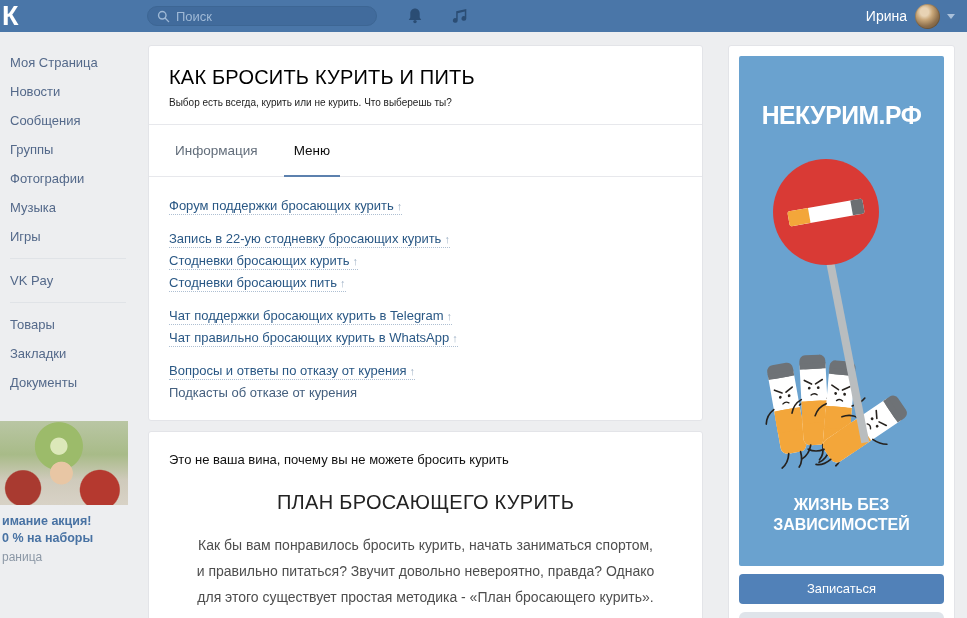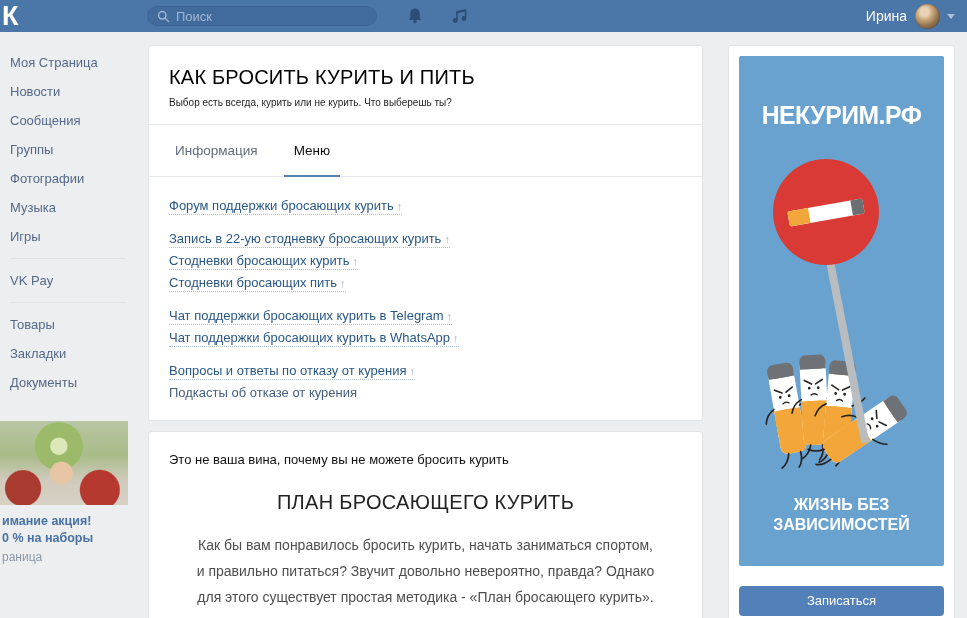--- a/index.html
+++ b/index.html
@@ -69,21 +69,21 @@
   .right-card { background:#fff; border:1px solid #e3e4e8; border-radius:3px; padding:10px 10px 8px 10px; height:600px; }
   .ad-img { position:relative; width:205px; height:510px; background:#6aa2cf; border-radius:2px; overflow:hidden; cursor:pointer; }
   .ad-site { position:absolute; top:44px; left:0; width:100%; text-align:center; color:#fff; font-weight:bold; font-size:26px; transform:scaleX(.95); letter-spacing:-.5px; }
   .pole { position:absolute; left:86px; top:200px; width:8px; height:190px; background:#b9bdbf; transform:rotate(-11deg); transform-origin:top center; z-index:2; }
   .stop-circle { position:absolute; left:34px; top:103px; width:106px; height:106px; border-radius:50%; background:#d93a35; z-index:3; display:flex; align-items:center; justify-content:center; }
   .stop-cig { position:relative; width:76px; height:15px; background:#fff; border-radius:2px; transform:rotate(-10deg); }
   .stop-cig::before { content:""; position:absolute; left:0; top:0; width:21px; height:15px; background:#f3a63a; border-radius:2px 0 0 2px; }
   .stop-cig::after { content:""; position:absolute; right:0; top:0; width:12px; height:15px; background:#6b6f72; border-radius:0 2px 2px 0; }
   .cigs { position:absolute; left:0px; top:292px; z-index:1; }
   .ad-slogan { position:absolute; top:438px; left:0; width:100%; text-align:center; color:#fff; font-weight:bold; font-size:16.5px; line-height:20px; transform:scaleX(.97); }
-  .signup-btn { display:block; width:205px; height:30px; margin-top:20px; background:#5181b8; border:none; border-radius:4px; color:#fff; font-size:13px; font-family:inherit; cursor:pointer; line-height:30px; text-align:center; }
+  .signup-btn { display:block; width:205px; height:30px; margin-top:8px; background:#5181b8; border:none; border-radius:4px; color:#fff; font-size:13px; font-family:inherit; cursor:pointer; line-height:30px; text-align:center; }
   .next-stub { width:205px; height:14px; margin-top:8px; background:#dfe4ea; border-radius:6px 6px 0 0; cursor:pointer; }
 </style>
 </head>
 <body>
 
 <div class="topbar">
   <div class="logo">К</div>
 
   <div class="search">
     <svg width="13" height="13" viewBox="0 0 16 16">
@@ -179,21 +179,21 @@
       <div class="lgroup">
         <div class="lrow"><span class="dlink"><span>Форум поддержки бросающих курить</span><span class="ext-arrow">↑</span></span></div>
       </div>
       <div class="lgroup">
         <div class="lrow"><span class="dlink"><span>Запись в 22-ую стодневку бросающих курить</span><span class="ext-arrow">↑</span></span></div>
         <div class="lrow"><span class="dlink"><span>Стодневки бросающих курить</span><span class="ext-arrow">↑</span></span></div>
         <div class="lrow"><span class="dlink"><span>Стодневки бросающих пить</span><span class="ext-arrow">↑</span></span></div>
       </div>
       <div class="lgroup">
         <div class="lrow"><span class="dlink"><span>Чат поддержки бросающих курить в Telegram</span><span class="ext-arrow">↑</span></span></div>
-        <div class="lrow"><span class="dlink"><span>Чат поддержки бросающих курить в WhatsApp</span><span class="ext-arrow">↑</span></span></div>
+        <div class="lrow"><span class="dlink"><span>Чат правильно бросающих курить в WhatsApp</span><span class="ext-arrow">↑</span></span></div>
       </div>
       <div class="lgroup" style="margin-bottom:0;">
         <div class="lrow"><span class="dlink"><span>Вопросы и ответы по отказу от курения</span><span class="ext-arrow">↑</span></span></div>
         <div class="lrow" style="margin-bottom:0;"><span class="plain-item">Подкасты об отказе от курения</span></div>
       </div>
     </div>
   </div>
 
   <div class="card post">
     <div class="post-intro">Это не ваша вина, почему вы не можете бросить курить</div>

